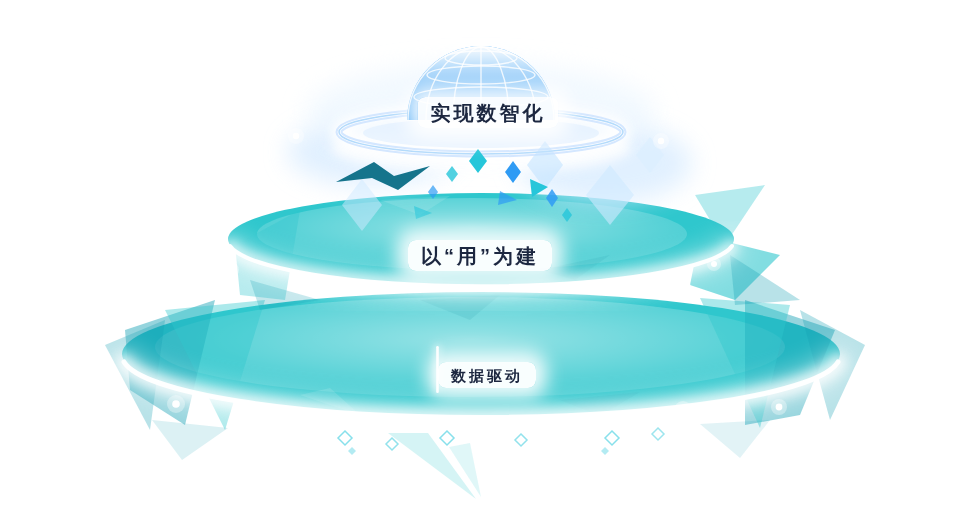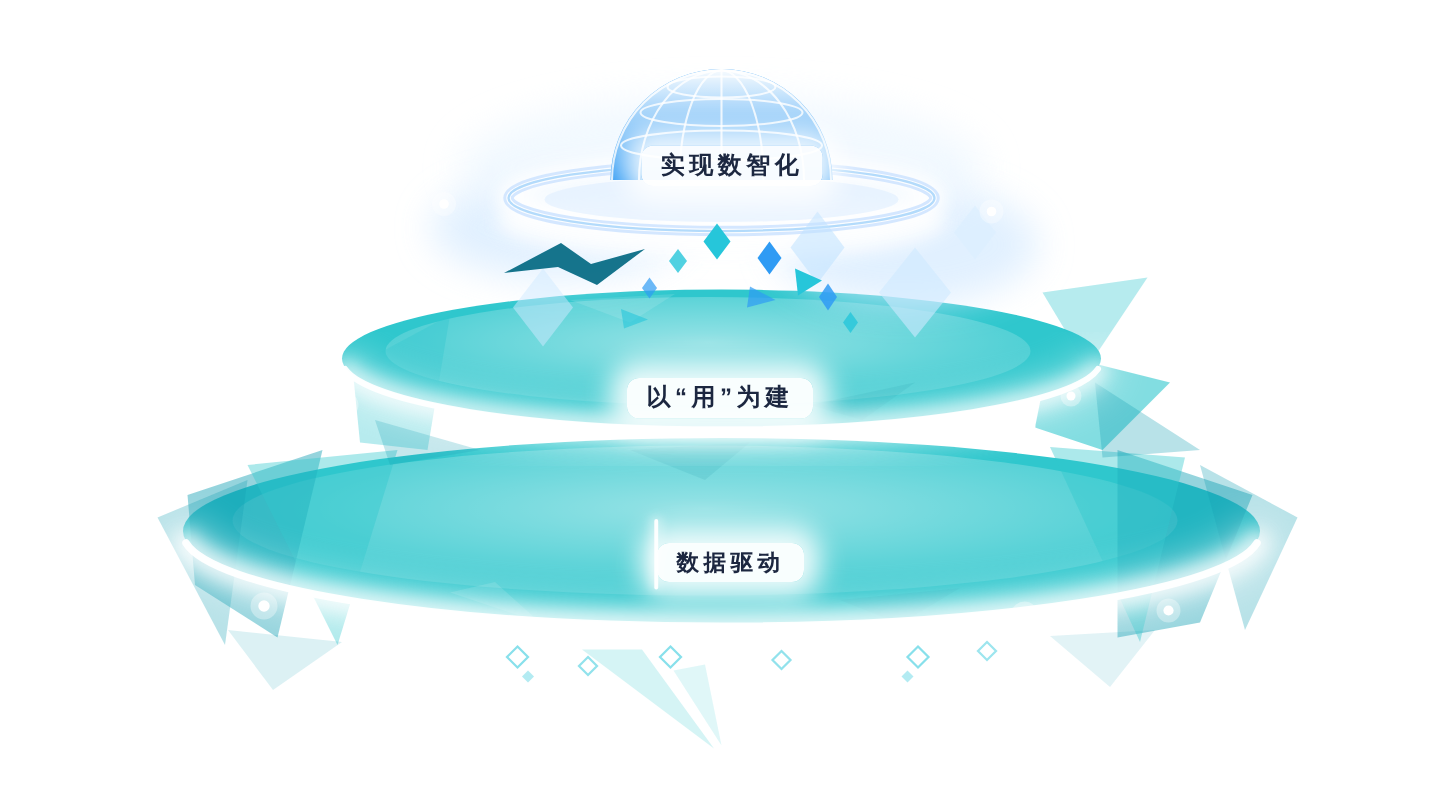--- a/index.html
+++ b/index.html
@@ -19,30 +19,30 @@
   .fill-accent    { fill: var(--accent-teal, #26c6da); }
   .stroke-teal    { stroke: var(--accent-teal, #26c6da); }
   .stroke-blue    { stroke: var(--dome-blue, #2f9bf4); }
 
   .tier-label {
     position: absolute;
     transform: translateX(-50%);
     background: rgba(255,255,255,0.96);
     color: var(--label-text, #1c2740);
     font-weight: bold;
-    font-size: 16px;
+    font-size: 20px;
     letter-spacing: 3px;
     line-height: 1;
     padding: 6px 13px 5px 13px;
     border-radius: 8px;
     white-space: nowrap;
     box-shadow: 0 0 18px 11px rgba(255,255,255,0.88);
   }
   .label-top    { left: 488px; top: 97px; }
-  .label-middle { left: 480px; top: 252px; }
+  .label-middle { left: 480px; top: 240px; }
   .label-bottom { left: 487px; top: 362px; font-size: 15px; }
 </style>
 </head>
 <body>
 
 <div class="stage">
 
   <svg width="960" height="530" viewBox="0 0 960 530">
     <defs>
       <linearGradient id="domeWash" x1="0" y1="0" x2="0" y2="1">

